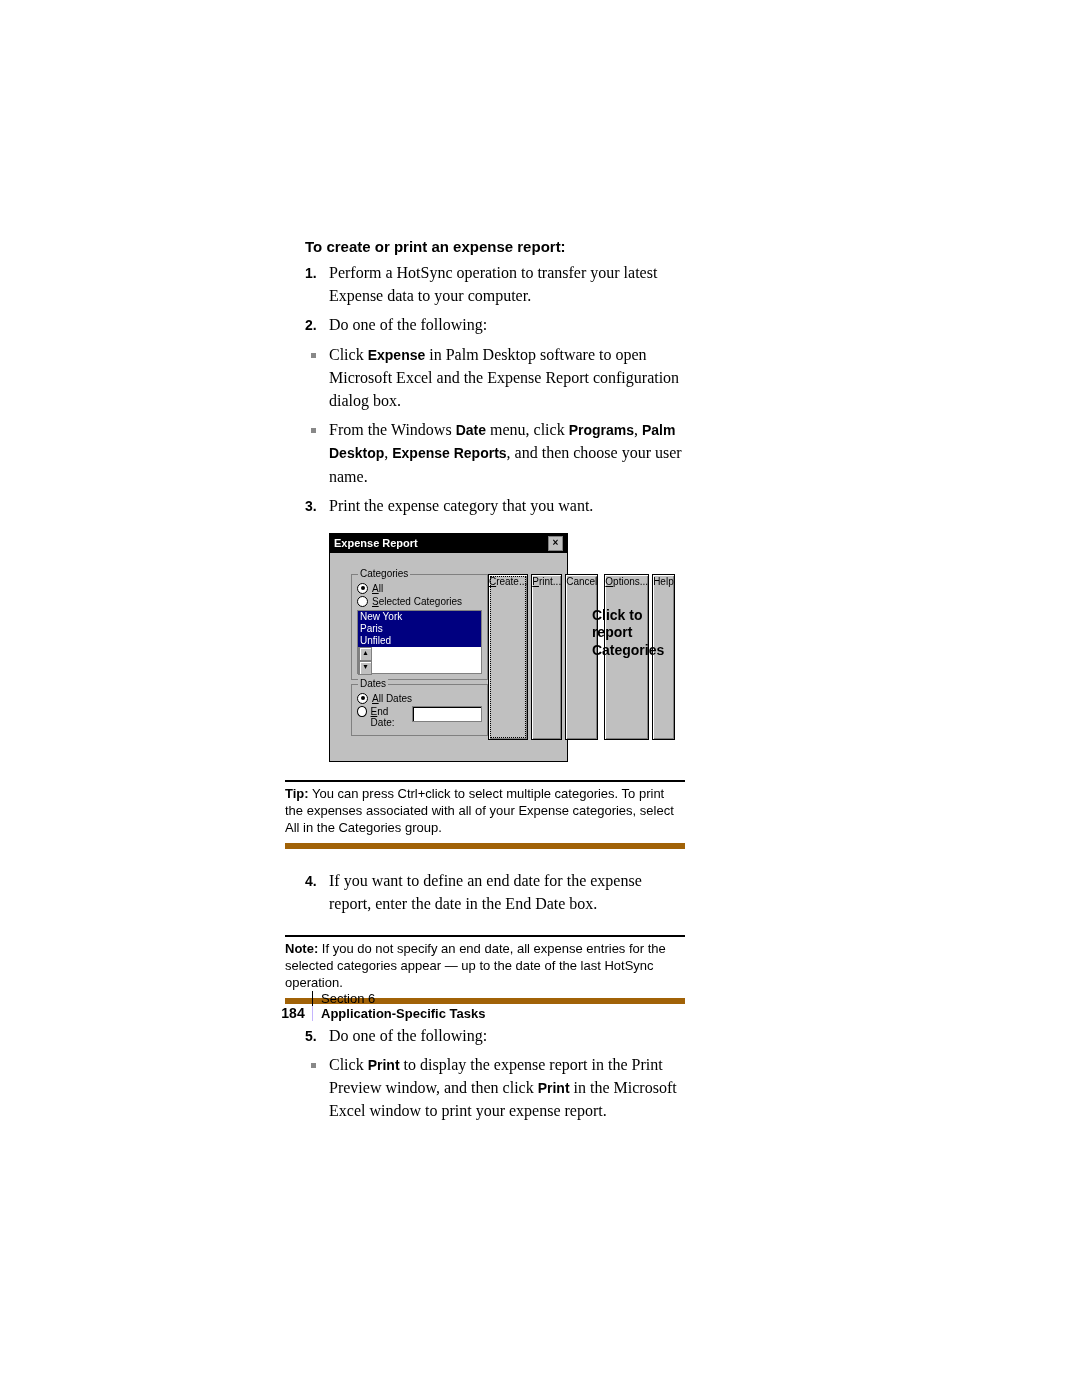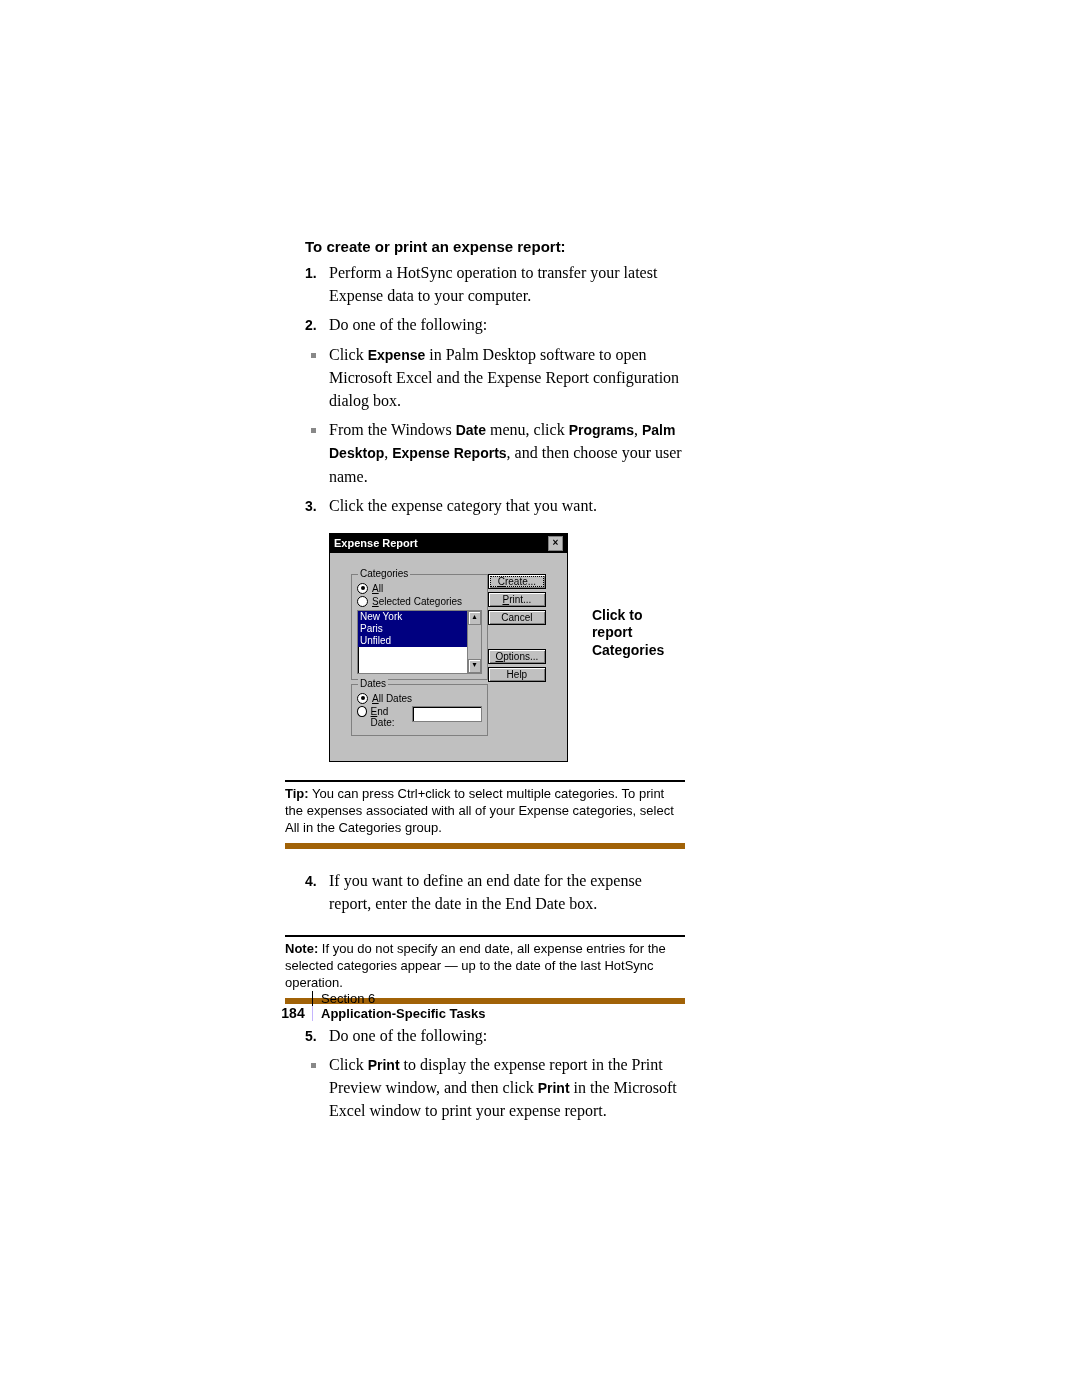--- a/index.html
+++ b/index.html
@@ -112,21 +112,21 @@
     font-size: 10px;
     line-height: 11px;
     text-align: center;
     font-family: Arial, sans-serif;
   }
   .dlg-body {
     display: flex;
     padding: 21px;
   }
   .dlg-left { flex: 1; }
-  .dlg-right { width: 58px; display: flex; flex-direction: column; gap: 3px; margin-left: 0; }
+  .dlg-right { width: 58px; display: flex; flex-direction: row; gap: 3px; margin-left: 0; }
   .dlg-btn {
     background: #c0c0c0;
     border: 1px solid #000;
     box-shadow: inset 1px 1px 0 #fff, inset -1px -1px 0 #808080;
     font-size: 10px;
     text-align: center;
     padding: 1px 0;
   }
   .dlg-btn.focus { outline: 1px dotted #000; outline-offset:-3px; }
   .dlg-group {
@@ -147,20 +147,21 @@
   .dlg-radio .dot { width:9px;height:9px;border-radius:50%;border:1px solid #000;background:#fff;display:inline-flex;align-items:center;justify-content:center;}
   .dlg-radio .dot.sel::after{content:"";width:4px;height:4px;border-radius:50%;background:#000;display:block;}
   .dlg-listbox{
     background:#fff;
     border:1px solid #808080;
     box-shadow: inset 1px 1px 0 #000;
     height:62px;
     margin-top:3px;
     position:relative;
     display:flex;
+    flex-direction:column;
   }
   .dlg-listitems{flex:1;}
   .dlg-listitems .sel{background:#000080;color:#fff;}
   .dlg-listitems div{padding:0 2px;font-size:10px;line-height:12px;}
   .dlg-scroll{width:13px;background:#c0c0c0;border-left:1px solid #808080;display:flex;flex-direction:column;justify-content:space-between;}
   .dlg-scrollbtn{height:12px;border:1px solid #808080;box-shadow:inset 1px 1px 0 #fff;font-size:8px;text-align:center;line-height:10px;}
   .dlg-dateinput{width:80px;height:14px;background:#fff;border:1px solid #808080;box-shadow:inset 1px 1px 0 #000;display:inline-block;vertical-align:middle;}
   .under { text-decoration: underline; }
 
   
@@ -224,21 +225,21 @@
   <ul class="sub-list">
     <li>
       <span>Click </span><span class="boldtext">Expense</span><span> in Palm Desktop software to open Microsoft Excel and the Expense Report configuration dialog box.</span>
     </li>
     <li>
       <span>From the Windows </span><span class="boldtext">Date</span><span> menu, click </span><span class="boldtext">Programs</span><span>, </span><span class="boldtext">Palm Desktop</span><span>, </span><span class="boldtext">Expense Reports</span><span>, and then choose your user name.</span>
     </li>
   </ul>
 
   <ol class="main-list">
-    <li><span class="num">3.</span><span>Click the expense category that you want.</span></li>
+    <li><span class="num">3.</span><span>Print the expense category that you want.</span></li>
   </ol>
 
   <div class="figure-area">
     <div class="dlg">
       <div class="dlg-title">
         <span>Expense Report</span>
         <span class="dlg-close">×</span>
       </div>
       <div class="dlg-body">
         <div class="dlg-left">

